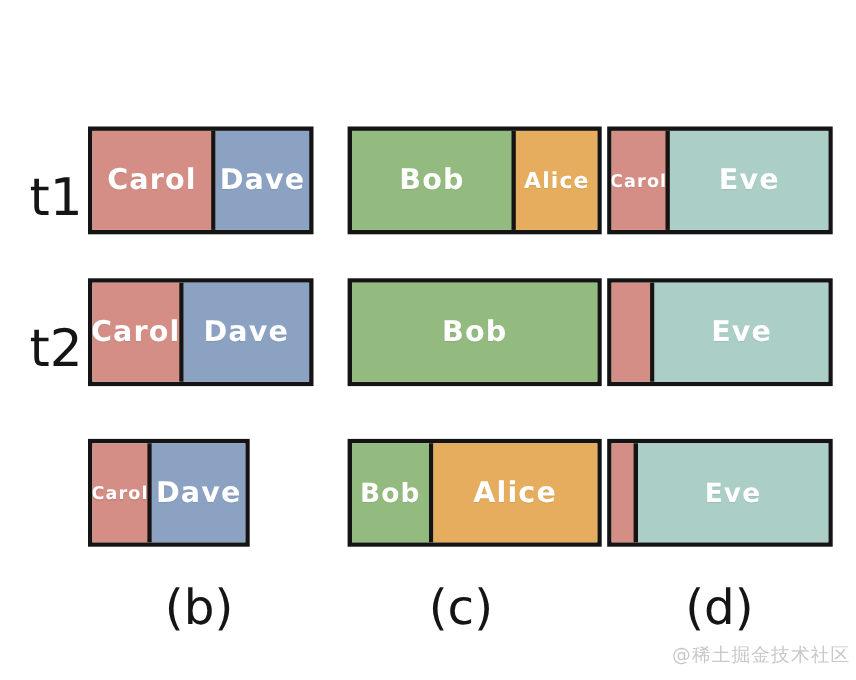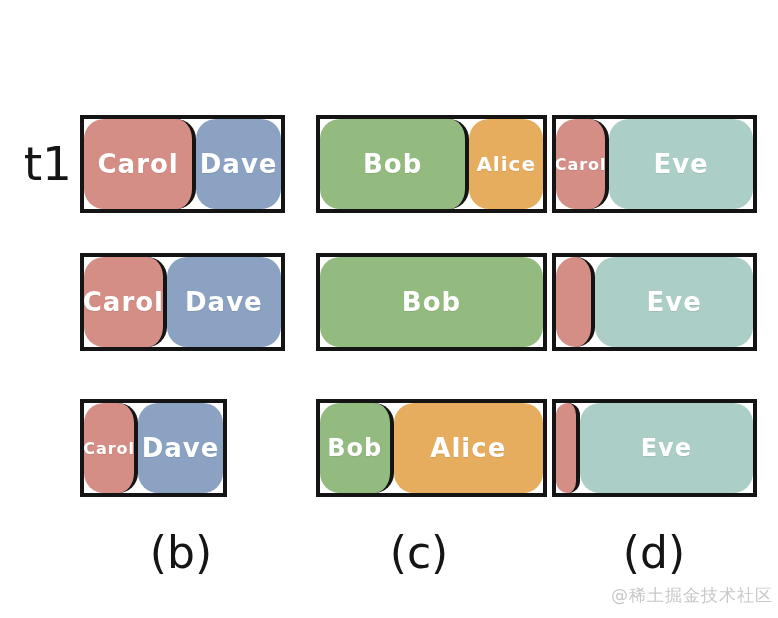--- a/index.html
+++ b/index.html
@@ -11,27 +11,28 @@
   .canvas {
     position: relative;
     width: 778px;
     height: 618px;
     background: #ffffff;
     overflow: hidden;
   }
   
   .row-label {
     position: absolute;
-    left: 0;
+    left: 15px;
     width: 72px;
-    text-align: right;
+    text-align: center;
     font-size: 47px;
     line-height: 1;
     color: #151515;
     font-family: "DejaVu Sans", sans-serif;
+    margin-top: 16px;
   }
   .row-label.t1 { top: 140px; }
   .row-label.t2 { top: 278px; }
   .row-label.t3 { top: 424px; }
 
   
   .box {
     position: absolute;
     height: 98px;
     border: 4px solid #141414;
@@ -47,21 +48,20 @@
   .col-b.narrow { width: 147px; }
   .col-c { left: 316px; width: 231px; }
   .col-d { left: 552px; width: 205px; }
 
   .seg {
     display: flex;
     align-items: center;
     justify-content: center;
     box-sizing: border-box;
     overflow: hidden;
-    border-radius: 20px;
   }
   .seg.divided { border-right: 4px solid #141414; }
   .seg-label {
     color: #ffffff;
     font-weight: bold;
     letter-spacing: 1px;
     white-space: nowrap;
     text-shadow: 0 1px 1px rgba(0,0,0,0.08);
     font-family: "DejaVu Sans", sans-serif;
   }
@@ -94,20 +94,21 @@
     font-family: "DejaVu Sans", sans-serif;
     text-align: right;
   }
 </style>
 </head>
 <body>
 
 <div class="canvas">
 
   <div class="row-label t1">t1</div>
+  <div class="row-label t2">t2</div>
 
   <div class="box r1 col-b">
     <div class="seg divided" style="width: 57%; background-color: rgb(213, 142, 133);">
       <span class="seg-label fs-l">Carol</span>
     </div>
     <div class="seg" style="width: 43%; background-color: rgb(139, 162, 195);">
       <span class="seg-label fs-l">Dave</span>
     </div>
   </div>
   <div class="box r1 col-c">

